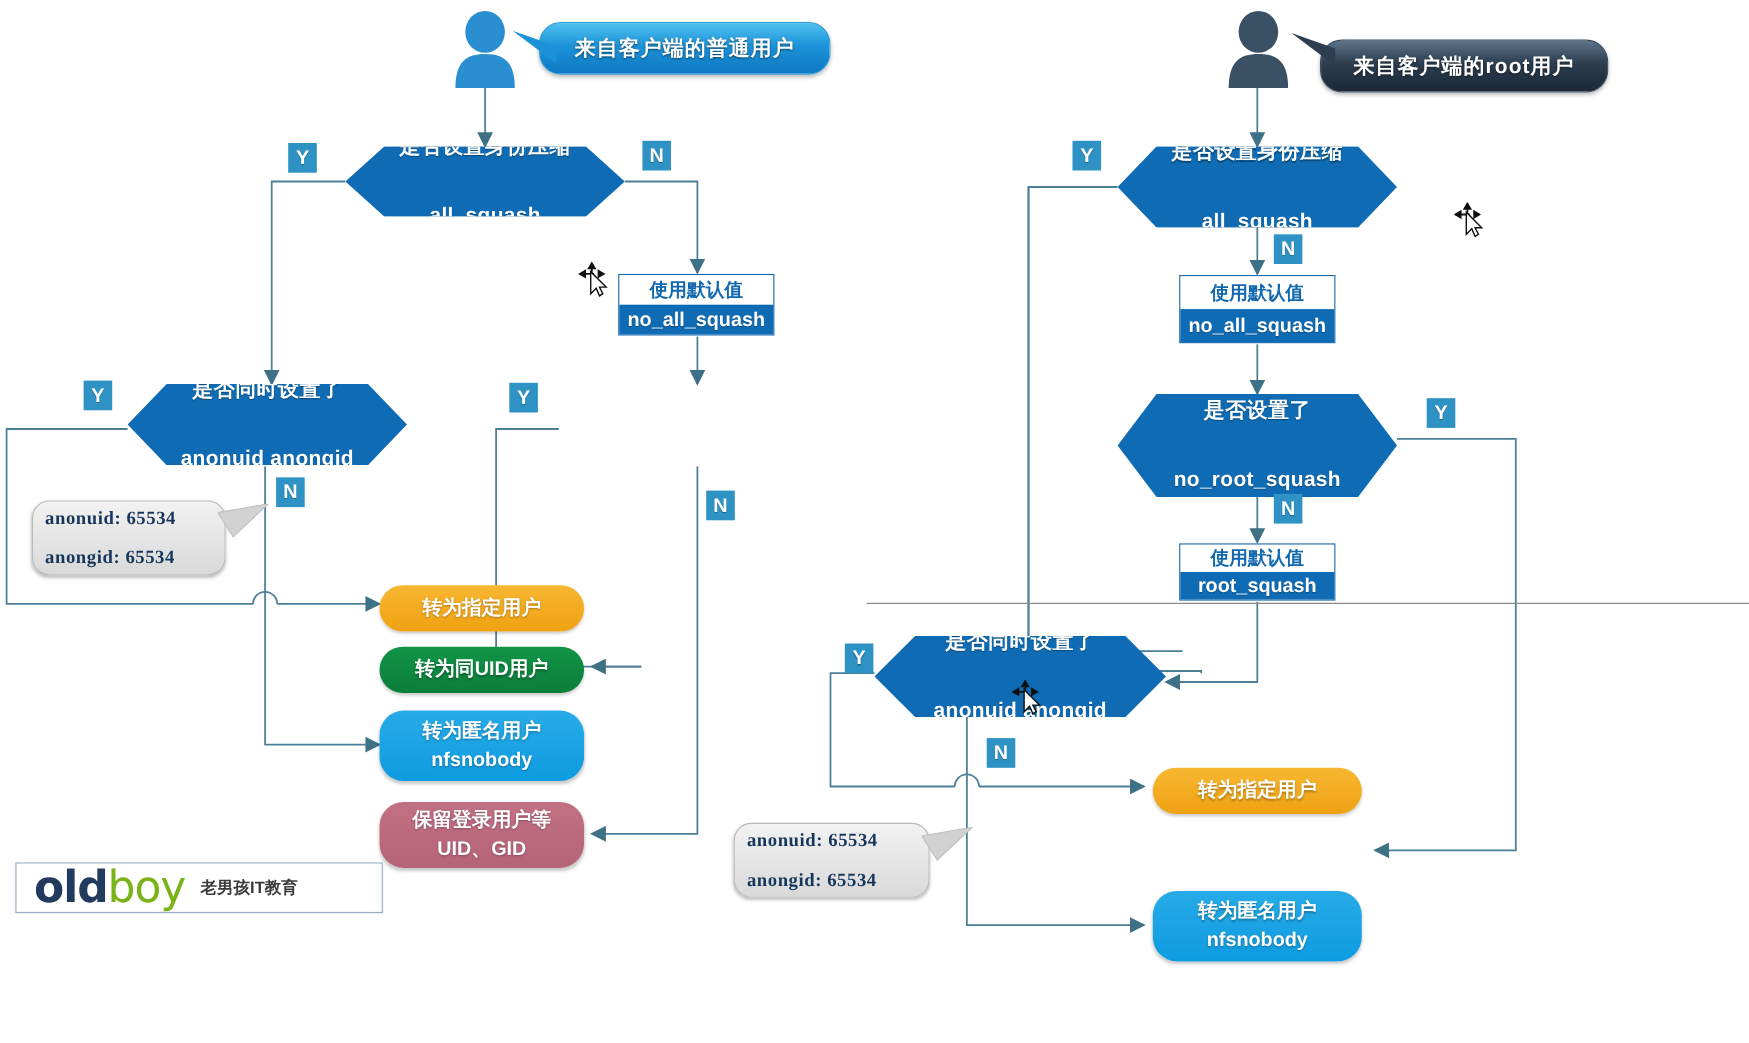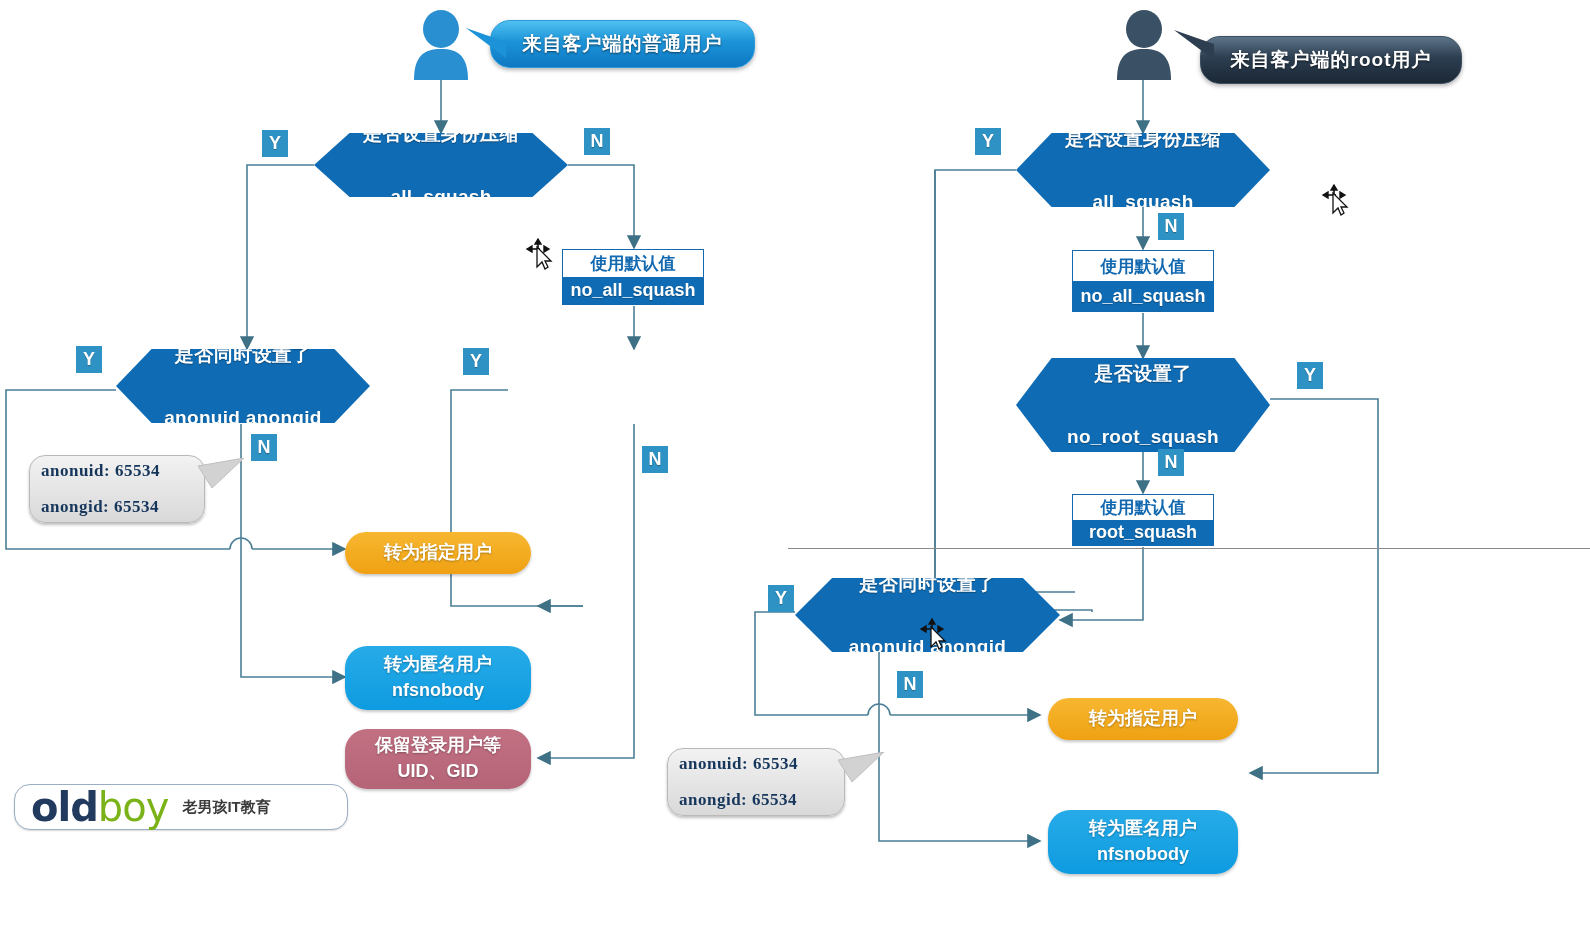--- a/index.html
+++ b/index.html
@@ -166,20 +166,23 @@
     <div>anonuid:  65534</div>
     <div>anongid:  65534</div>
   </div>
   <svg class="node" style="left:198px;top:458px;width:50px;height:42px;">
     <path d="M0,8 L46,0 L14,30 Z" fill="#d2d2d2" stroke="#bfbfbf"></path>
   </svg>
 
   <div class="node pill orange" style="left:345px;top:532px;width:186px;height:42px;">
     <span class="t1">转为指定用户</span>
   </div>
+  <div class="node pill green" style="left:345px;top:588px;width:186px;height:42px;">
+    <span class="t1">转为同UID用户</span>
+  </div>
   <div class="node pill cyan" style="left:345px;top:646px;width:186px;height:64px;">
     <span class="t1">转为匿名用户</span>
     <span class="t2">nfsnobody</span>
   </div>
   <div class="node pill rose" style="left:345px;top:729px;width:186px;height:60px;text-align:center;">
     <span class="t1">保留登录用户等</span>
     <span class="t2">UID、GID</span>
   </div>
 
   <svg class="node" style="left:1108px;top:8px;width:72px;height:72px;">
@@ -233,21 +236,21 @@
   </svg>
 
   <div class="node pill orange" style="left:1048px;top:698px;width:190px;height:42px;">
     <span class="t1">转为指定用户</span>
   </div>
   <div class="node pill cyan" style="left:1048px;top:810px;width:190px;height:64px;">
     <span class="t1">转为匿名用户</span>
     <span class="t2">nfsnobody</span>
   </div>
 
-  <div class="node logo" style="left:14px;top:784px;width:334px;height:46px;border-radius:16px;">
+  <div class="node logo" style="left:14px;top:784px;width:334px;height:46px;">
     <span class="old">old</span>
     <span class="boy">boy</span>
     <span class="cn">老男孩IT教育</span>
   </div>
 
   <svg class="cursor" style="left:524px;top:236px;">
     <g stroke="#111" stroke-width="1.4" fill="#111">
       <path d="M14,3 L11,8 L17,8 Z"></path>
         <path d="M14,3 L14,17" stroke-width="1.6"></path>
       <path d="M3,13 L8,10 L8,16 Z"></path>

